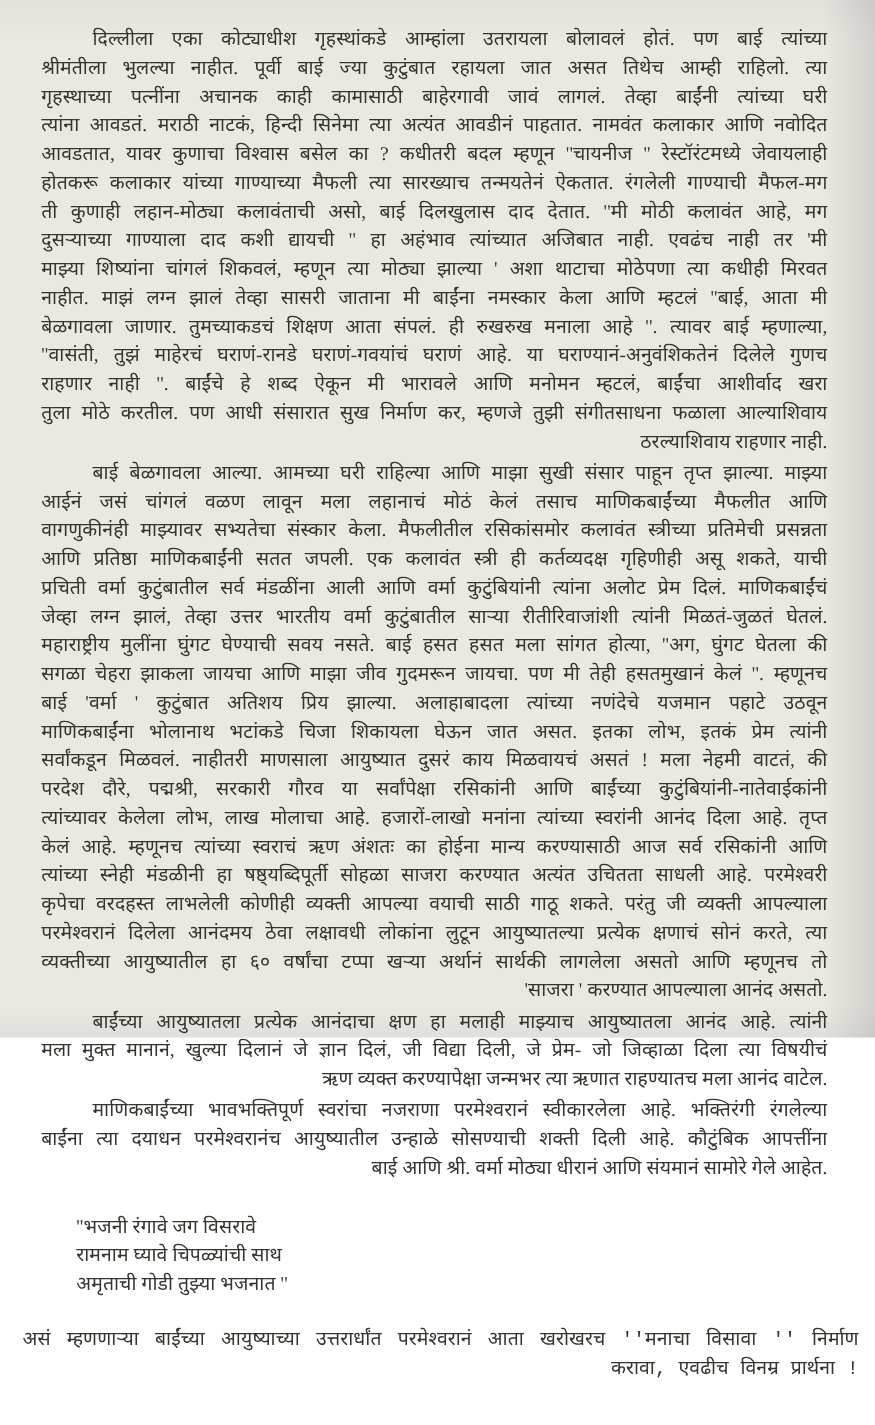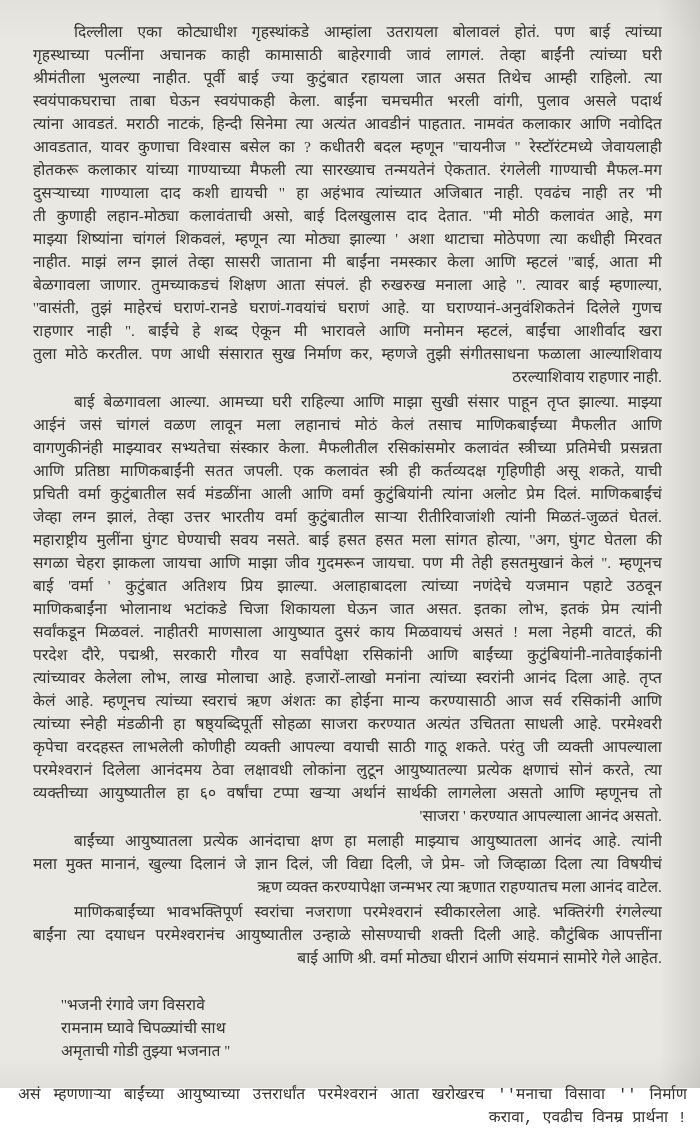--- a/index.html
+++ b/index.html
@@ -3,21 +3,21 @@
 <meta charset="utf-8">
 <style>
   html, body { margin: 0; padding: 0; }
   body {
     width: 700px; height: 1140px;
     font-family: "Liberation Serif", "DejaVu Serif", serif;
     overflow: hidden;
   }
   .page {
     position: relative;
-    width: 700px; height: 1088px;
+    width: 700px; height: 830px;
     background:
       linear-gradient(90deg, rgba(0,0,0,0) 0%, rgba(0,0,0,0) 94%, rgba(0,0,0,0.10) 100%),
       linear-gradient(180deg, rgba(0,0,0,0.03) 0%, rgba(0,0,0,0) 4%, rgba(0,0,0,0) 97%, rgba(0,0,0,0.04) 100%),
       var(--paper, #e9e8e3);
     box-sizing: border-box;
   }
   .text-column {
     position: absolute;
     left: 33px; top: 20px;
     width: 629px;
@@ -50,28 +50,27 @@
     font-family: Liberation Mono, monospace;
   }
 </style>
 </head>
 <body>
 
 <div class="page">
   <div class="text-column">
       <div class="block paragraph">
         <div class="line just indent">दिल्लीला एका कोट्याधीश गृहस्थांकडे आम्हांला उतरायला बोलावलं होतं. पण बाई त्यांच्या</div>
+        <div class="line just">श्रीमंतीला भुलल्या नाहीत. पूर्वी बाई ज्या कुटुंबात रहायला जात असत तिथेच आम्ही राहिलो. त्या</div>
         <div class="line just">गृहस्थाच्या पत्नींना अचानक काही कामासाठी बाहेरगावी जावं लागलं. तेव्हा बाईंनी त्यांच्या घरी</div>
-        <div class="line just">श्रीमंतीला भुलल्या नाहीत. पूर्वी बाई ज्या कुटुंबात रहायला जात असत तिथेच आम्ही राहिलो. त्या</div>
-        <div class="line just">स्वयंपाकघराचा ताबा घेऊन स्वयंपाकही केला. बाईंना चमचमीत भरली वांगी, पुलाव असले पदार्थ</div>
         <div class="line just">त्यांना आवडतं. मराठी नाटकं, हिन्दी सिनेमा त्या अत्यंत आवडीनं पाहतात. नामवंत कलाकार आणि नवोदित</div>
         <div class="line just">आवडतात, यावर कुणाचा विश्वास बसेल का ? कधीतरी बदल म्हणून ''चायनीज '' रेस्टॉरंटमध्ये जेवायलाही</div>
         <div class="line just">होतकरू कलाकार यांच्या गाण्याच्या मैफली त्या सारख्याच तन्मयतेनं ऐकतात. रंगलेली गाण्याची मैफल-मग</div>
+        <div class="line just">ती कुणाही लहान-मोठ्या कलावंताची असो, बाई दिलखुलास दाद देतात. ''मी मोठी कलावंत आहे, मग</div>
         <div class="line just">दुसऱ्याच्या गाण्याला दाद कशी द्यायची '' हा अहंभाव त्यांच्यात अजिबात नाही. एवढंच नाही तर 'मी</div>
-        <div class="line just">ती कुणाही लहान-मोठ्या कलावंताची असो, बाई दिलखुलास दाद देतात. ''मी मोठी कलावंत आहे, मग</div>
         <div class="line just">माझ्या शिष्यांना चांगलं शिकवलं, म्हणून त्या मोठ्या झाल्या ' अशा थाटाचा मोठेपणा त्या कधीही मिरवत</div>
         <div class="line just">नाहीत. माझं लग्न झालं तेव्हा सासरी जाताना मी बाईंना नमस्कार केला आणि म्हटलं ''बाई, आता मी</div>
         <div class="line just">बेळगावला जाणार. तुमच्याकडचं शिक्षण आता संपलं. ही रुखरुख मनाला आहे ''. त्यावर बाई म्हणाल्या,</div>
         <div class="line just">''वासंती, तुझं माहेरचं घराणं-रानडे घराणं-गवयांचं घराणं आहे. या घराण्यानं-अनुवंशिकतेनं दिलेले गुणच</div>
         <div class="line just">राहणार नाही ''. बाईंचे हे शब्द ऐकून मी भारावले आणि मनोमन म्हटलं, बाईंचा आशीर्वाद खरा</div>
         <div class="line just">तुला मोठे करतील. पण आधी संसारात सुख निर्माण कर, म्हणजे तुझी संगीतसाधना फळाला आल्याशिवाय</div>
         <div class="line">ठरल्याशिवाय राहणार नाही.</div>
       </div>
       <div class="block paragraph">
         <div class="line just indent">बाई बेळगावला आल्या. आमच्या घरी राहिल्या आणि माझा सुखी संसार पाहून तृप्त झाल्या. माझ्या</div>

